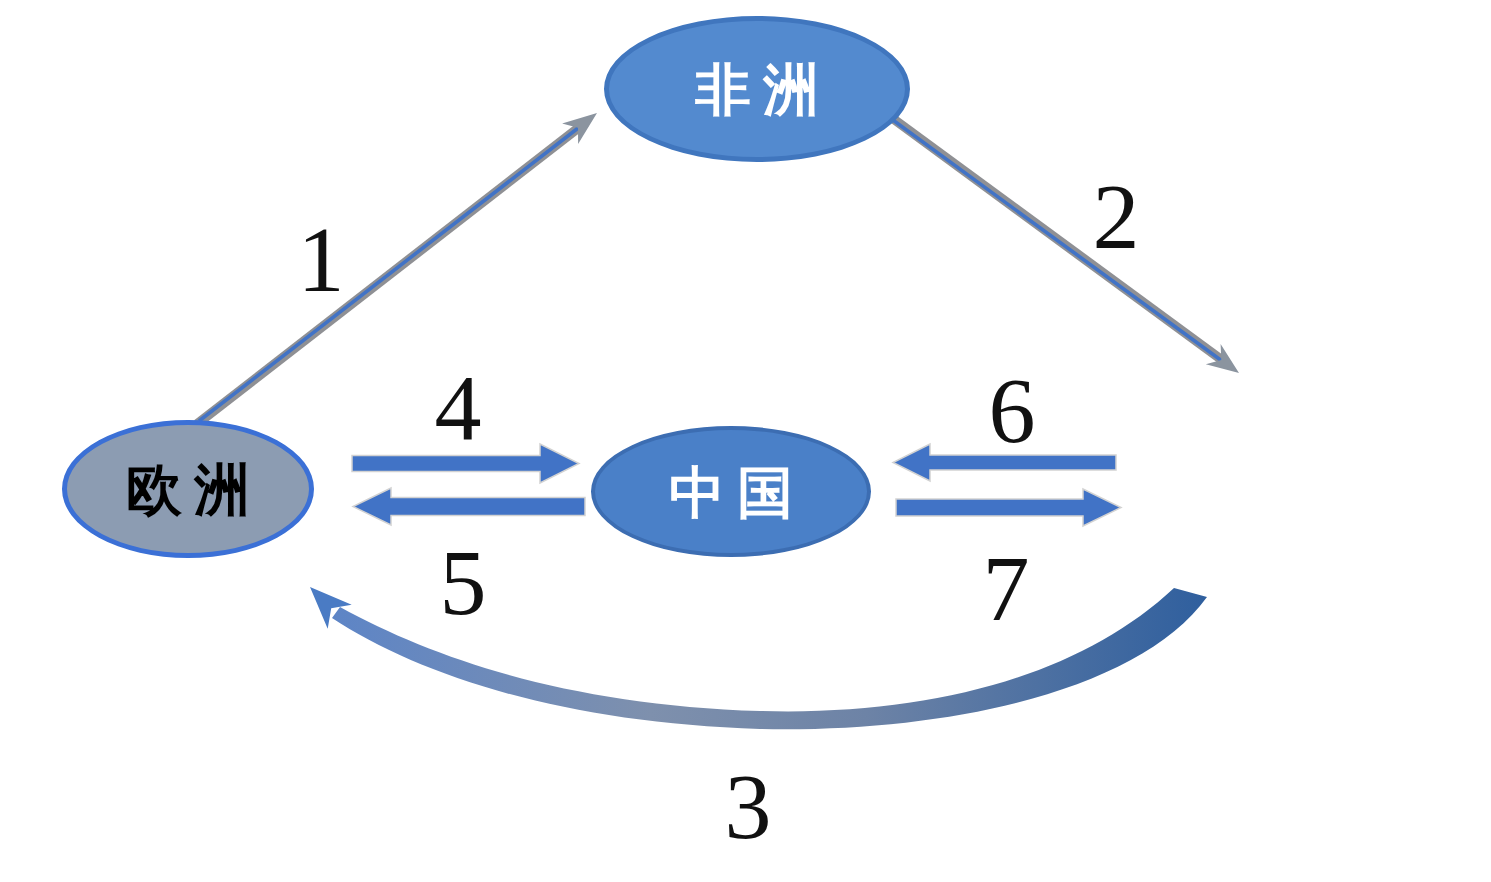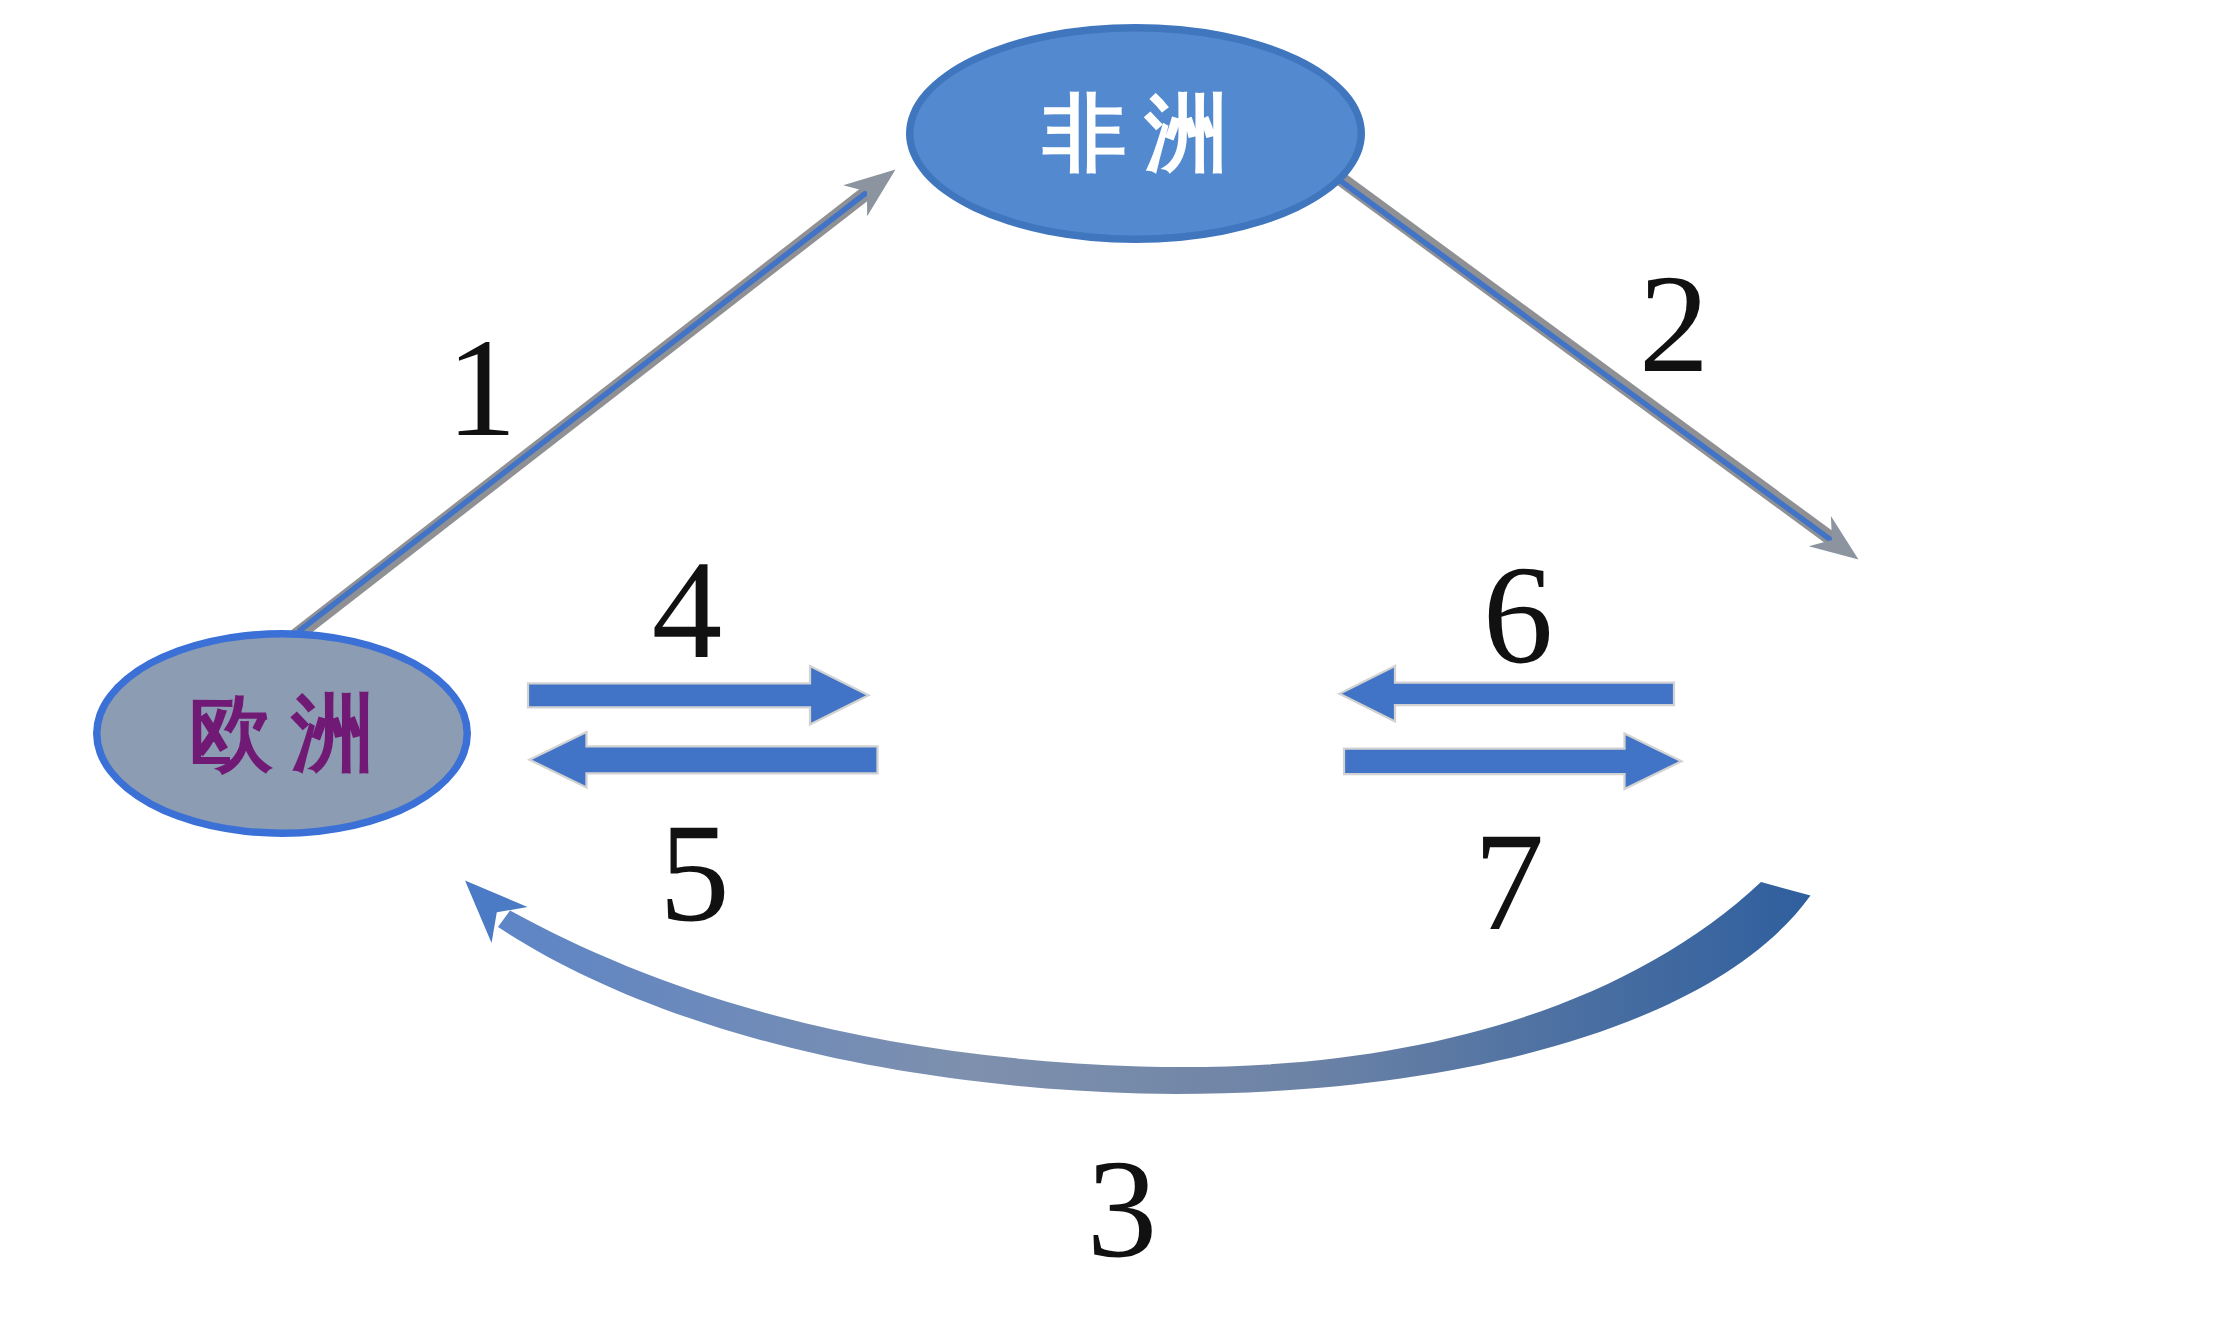--- a/index.html
+++ b/index.html
@@ -10,21 +10,21 @@
     --number-color:#111111;   --background:#FFFFFF;
   }
   html,body{margin:0;padding:0;}
   body{background:#fff;font-family:"Liberation Sans",sans-serif;}
   .canvas{position:relative;width:1491px;height:882px;background:var(--background);overflow:hidden;}
   .layer{position:absolute;left:0;top:0;width:1491px;height:882px;}
 
   
   .node{position:absolute;border-radius:50%;display:flex;align-items:center;justify-content:center;box-sizing:border-box;}
   .node-africa  {left:604px;top:16px;width:306px;height:146px;background:var(--node-blue-fill);border:5px solid var(--node-blue-border);color:#ffffff;}
-  .node-europe  {left:62px;top:420px;width:252px;height:138px;background:var(--europe-fill);border:5px solid var(--europe-border);color:#701a75;}
+  .node-europe  {left:62px;top:420px;width:252px;height:138px;background:var(--europe-fill);border:5px solid var(--europe-border);color:#000000;}
   .node-china   {left:591px;top:426px;width:280px;height:131px;background:var(--china-fill);border:4px solid var(--china-border);color:#ffffff;}
   .node-americas{left:1149px;top:411px;width:262px;height:146px;background:var(--node-blue-fill);border:4px solid var(--node-blue-border);color:#ffffff;}
   .node-label{font-family:"DejaVu Serif","Liberation Serif",serif;font-weight:700;font-size:56px;line-height:1;letter-spacing:12px;text-indent:12px;white-space:nowrap;}
 
   
   .num{position:absolute;transform:translate(-50%,-50%);font-family:"Liberation Serif",serif;font-size:94px;line-height:1;color:var(--number-color);}
 
   
   .shaft-gray{stroke:var(--arrow-gray);stroke-width:9.5;fill:none;}
   .shaft-blue{stroke:var(--arrow-blue);stroke-width:3.6;fill:none;}
@@ -73,20 +73,23 @@
 
     <polygon class="block" points="896,499 1083,499 1083,489 1121,507.5 1083,526 1083,516 896,516"></polygon>
   </svg>
 
   <div class="node node-africa">
     <span class="node-label">非洲</span>
   </div>
   <div class="node node-europe">
     <span class="node-label">欧洲</span>
   </div>
+  <div class="node node-china">
+    <span class="node-label">中国</span>
+  </div>
 
   <div class="num" style="left:321px;top:259px">1</div>
   <div class="num" style="left:1116px;top:216px">2</div>
   <div class="num" style="left:748px;top:806px">3</div>
   <div class="num" style="left:458px;top:407px">4</div>
   <div class="num" style="left:463px;top:582px">5</div>
   <div class="num" style="left:1012px;top:410px">6</div>
   <div class="num" style="left:1006px;top:588px">7</div>
 
 </div>

